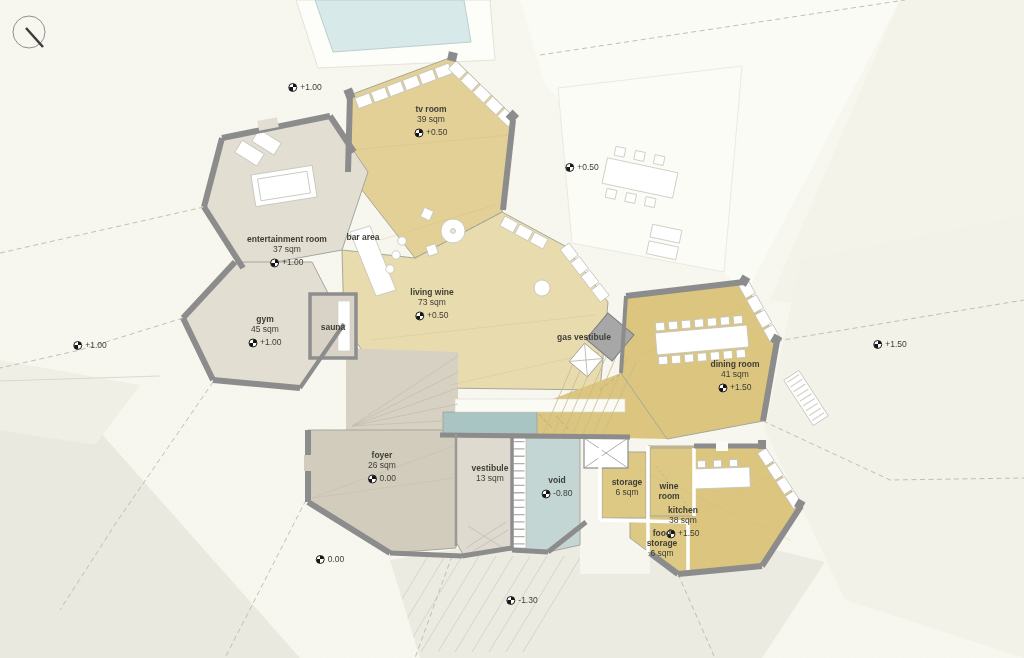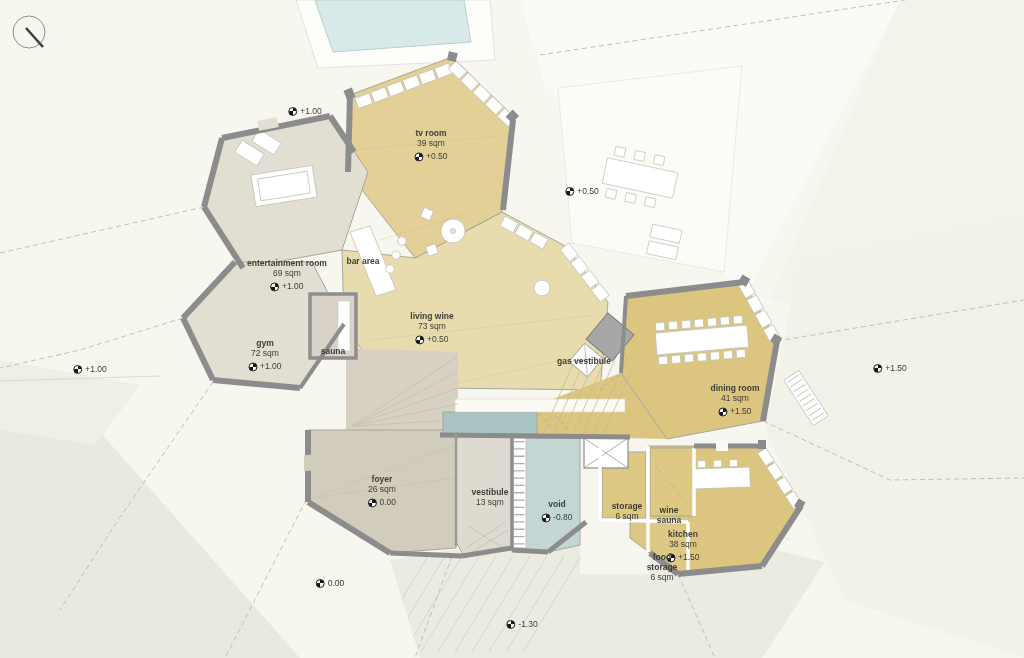--- a/index.html
+++ b/index.html
@@ -1,21 +1,21 @@
 <!DOCTYPE html>
 <html><head>
 <meta charset="utf-8">
 <style>
   html,body{margin:0;padding:0;background:#ffffff;}
   .stage{position:relative;width:1024px;height:658px;background:#f7f7ef;overflow:hidden;
          font-family:"Liberation Sans",sans-serif;}
   .stage svg{position:absolute;left:0;top:0;display:block;}
   .labels{position:absolute;inset:0;pointer-events:none;}
   .lbl{position:absolute;transform:translate(-50%,-50%);text-align:center;
-       font-size:8.5px;line-height:1.18;color:#3e3e36;white-space:nowrap;margin-top:24px;}
+       font-size:8.5px;line-height:1.18;color:#3e3e36;white-space:nowrap;}
   .lbl .lname{white-space:nowrap;font-weight:bold;}
   .lbl.wrapn .lname{white-space:normal;width:38px;}
   .lev{display:flex;align-items:center;justify-content:center;gap:2.5px;margin-top:3px;}
   .lvmark{width:7px;height:7px;border-radius:50%;border:0.6px solid #1d1d1d;flex:0 0 auto;
           background:conic-gradient(#161616 0deg 90deg,#ffffff 90deg 180deg,#161616 180deg 270deg,#ffffff 270deg 360deg);}
   .slv{display:flex;align-items:center;gap:3px;}
 </style>
 </head>
 <body>
 
@@ -340,30 +340,30 @@
     <div class="lname">tv room</div>
     <div class="larea">39 sqm</div>
     <div class="lev">
           <span class="lvmark"></span>
           <span>+0.50</span>
         </div>
   </div>
 
   <div class="lbl" style="left:287px;top:251px">
     <div class="lname">entertainment room</div>
-    <div class="larea">69 sqm</div>
+    <div class="larea">37 sqm</div>
     <div class="lev">
           <span class="lvmark"></span>
           <span>+1.00</span>
         </div>
   </div>
 
   <div class="lbl" style="left:265px;top:331px">
     <div class="lname">gym</div>
-    <div class="larea">72 sqm</div>
+    <div class="larea">45 sqm</div>
     <div class="lev">
           <span class="lvmark"></span>
           <span>+1.00</span>
         </div>
   </div>
 
   <div class="lbl" style="left:333px;top:327px">
     <div class="lname">sauna</div>
   </div>
 
@@ -423,21 +423,21 @@
           <span>-0.80</span>
         </div>
   </div>
 
   <div class="lbl" style="left:627px;top:487px">
     <div class="lname">storage</div>
     <div class="larea">6 sqm</div>
   </div>
 
   <div class="lbl wrapn" style="left:669px;top:491px">
-    <div class="lname">wine sauna</div>
+    <div class="lname">wine room</div>
   </div>
 
   <div class="lbl wrapn" style="left:662px;top:543px">
     <div class="lname">food storage</div>
     <div class="larea">6 sqm</div>
   </div>
 
   <div class="lbl slv" style="left:305px;top:87px">
     <span class="lvmark"></span>
         <span>+1.00</span>

